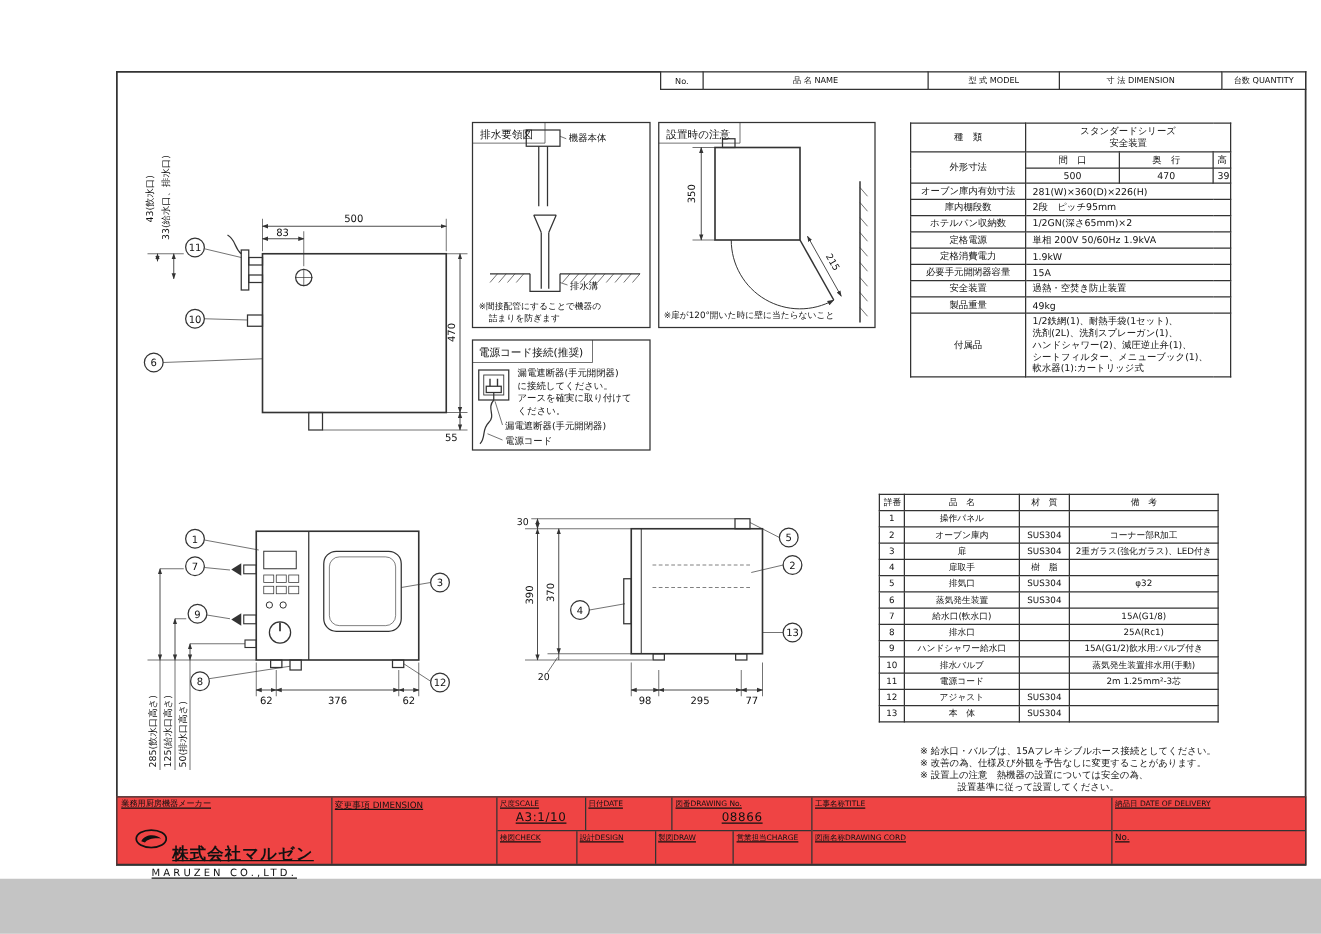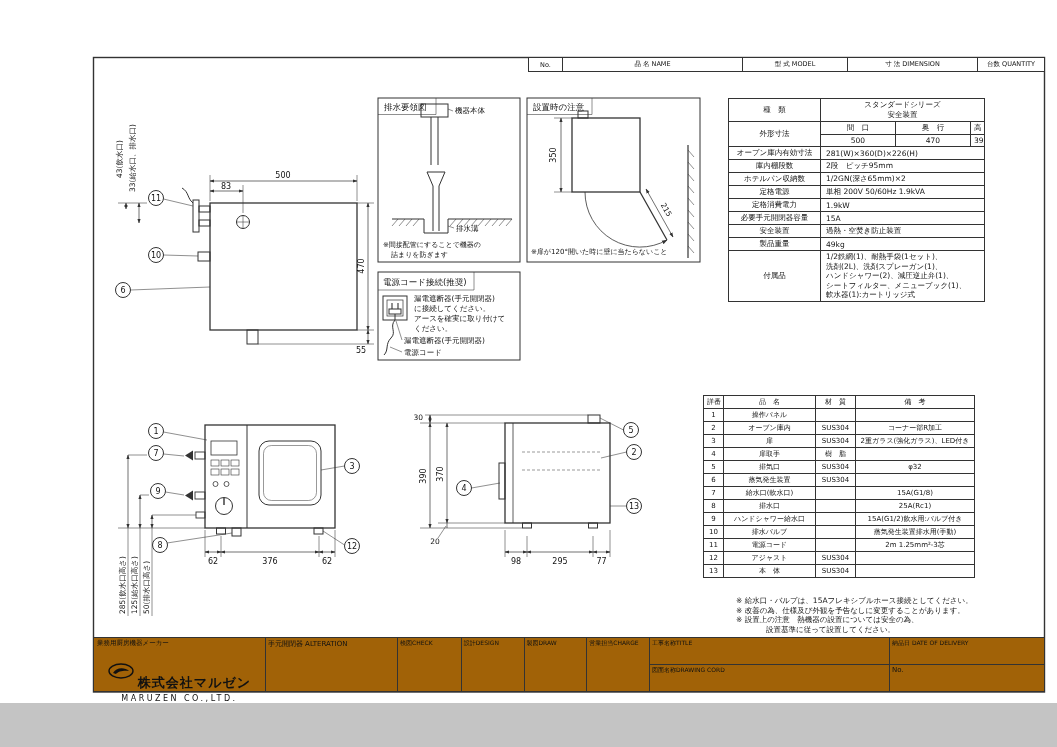--- a/index.html
+++ b/index.html
@@ -38,21 +38,21 @@
   .spec-table td.acc div { font-size:7.5px; line-height:9.6px; }
 
   .parts-table th { font-size:7px; height:12px; text-align:center; }
   .parts-table td { font-size:7px; height:11.5px;text-align:center; }
   .parts-table td:nth-child(1) { text-align:center; }
   .parts-table td:nth-child(3) { text-align:center; }
 
   .notes { z-index:2; }
   .notes div { font-size:7.5px; line-height:9.6px; white-space:pre;margin-left:28px; }
 
-  .title-block { z-index:2; display:flex; border:1.2px solid #333; background:#a16207; }
+  .title-block { z-index:2; display:flex; border:1.2px solid #333; background:#ef4444;text-decoration:underline; }
   .tb-sec { border-left:1px solid #333; position:relative; height:100%; }
   .tb-sec:first-child { border-left:none; }
   .tb-lbl { display:block; font-size:6px; padding:1px 2px; }
   .tb-val { text-align:center; font-size:9.5px; letter-spacing:.5px; }
   .tb-grid { display:flex; flex-direction:column; }
   .tb-row { display:flex; flex:1; }
   .tb-row.top { border-bottom:1px solid #333; }
   .tb-cell { border-left:1px solid #333; height:100%; }
   .tb-cell:first-child { border-left:none; }
   .tb-tagline { font-size:6.5px; padding:1px 3px; }
@@ -547,23 +547,36 @@
     <div class="tb-company-row">
       <svg width="26" height="16" viewBox="0 0 26 16">
         <ellipse cx="13" cy="8" rx="12" ry="7" fill="none" stroke="#111" stroke-width="1.4"></ellipse>
         <path d="M5,10 C8,4 17,4 21,8 C17,7 10,8 8,11 Z" fill="#111"></path>
       </svg>
       <span class="tb-company-name">株式会社マルゼン</span>
     </div>
     <div class="tb-company-en">MARUZEN CO.,LTD.</div>
   </div>
   <div class="tb-sec" style="width:133px">
-    <span class="tb-lbl" style="font-size:7px">手元開閉器 ALTERATION</span>
+    <span class="tb-lbl" style="font-size:7px">変更事項 DIMENSION</span>
   </div>
   <div class="tb-sec tb-grid" style="width:252px">
+    <div class="tb-row top">
+      <div class="tb-cell" style="width:70px">
+        <span class="tb-lbl">尺度SCALE</span>
+        <div class="tb-val">A3:1/10</div>
+      </div>
+      <div class="tb-cell" style="width:70px">
+        <span class="tb-lbl">日付DATE</span>
+      </div>
+      <div class="tb-cell" style="width:112px">
+        <span class="tb-lbl">図番DRAWING No.</span>
+        <div class="tb-val">08866</div>
+      </div>
+    </div>
     <div class="tb-row">
       <div class="tb-cell" style="width:63px">
           <span class="tb-lbl">検図CHECK</span>
         </div>
       <div class="tb-cell" style="width:63px">
           <span class="tb-lbl">設計DESIGN</span>
         </div>
       <div class="tb-cell" style="width:63px">
           <span class="tb-lbl">製図DRAW</span>
         </div>

